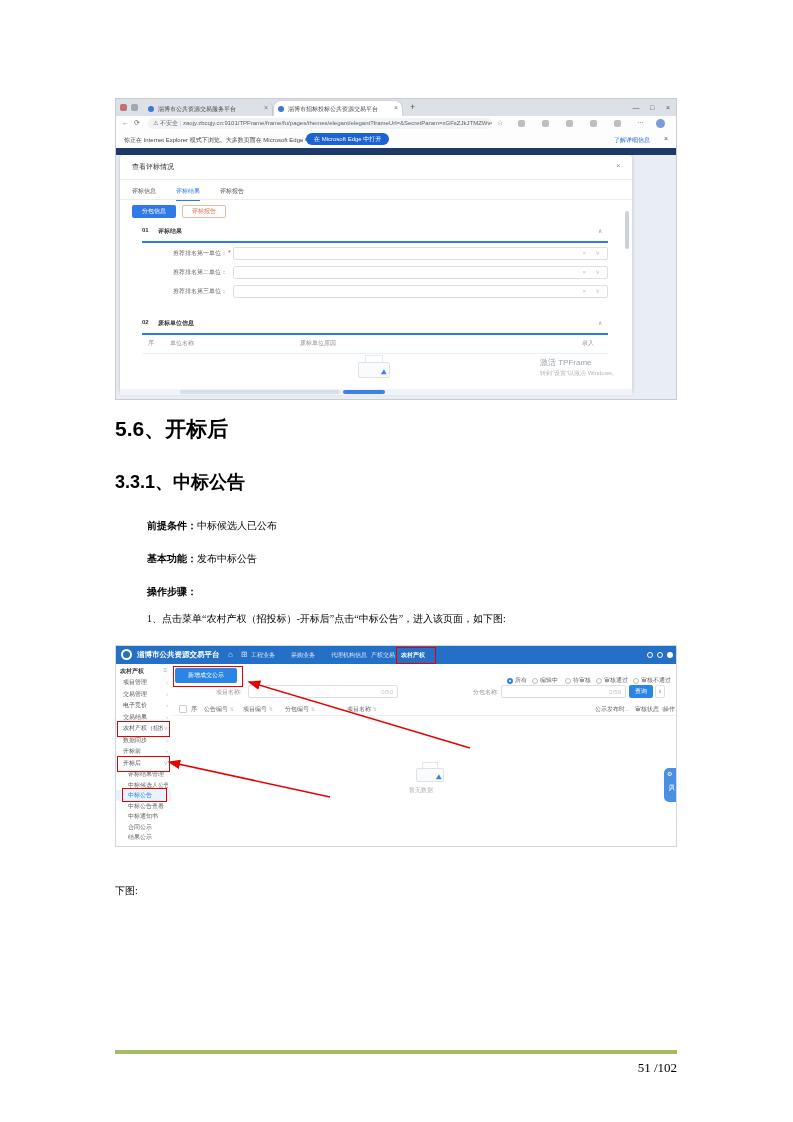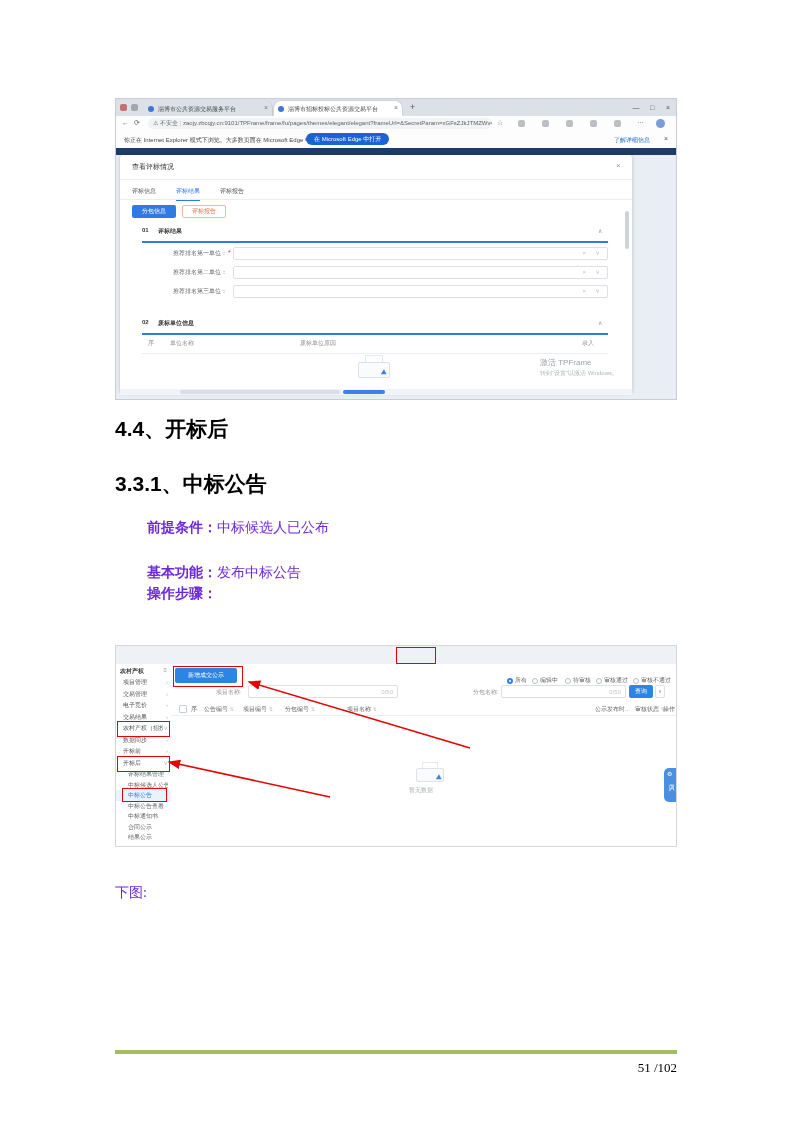--- a/index.html
+++ b/index.html
@@ -69,23 +69,23 @@
   .slabel{font-size:6px;color:#999;top:3px;}
   .sinput{top:0;height:13px;border:1px solid #dcdfe6;border-radius:2px;box-sizing:border-box;background:#fff;}
   .cnt{position:absolute;right:4px;top:3px;font-size:6px;color:#c0c4cc;}
   .qbtn{top:0;width:24px;height:13px;line-height:13px;text-align:center;background:#2b85e4;color:#fff;font-size:6px;border-radius:2px;}
   .pth{font-size:6px;color:#666;top:3px;white-space:nowrap;}
   .sorti{color:#c0c4cc;font-size:5px;}
   .rbox{border:1px solid #e60000;z-index:4;}
   .ribbon{left:548px;top:122px;width:12px;height:34px;background:#4a90e2;border-radius:5px 0 0 5px;z-index:3;}
   
   .h1{left:115px;top:415px;font-size:21px;font-weight:bold;font-family:"Liberation Sans",sans-serif;}
-  .h2{left:115px;top:470px;font-size:21px;font-weight:bold;font-family:"Liberation Sans",sans-serif;}
+  .h2{left:115px;top:470px;font-size:18px;font-weight:bold;font-family:"Liberation Sans",sans-serif;}
   .blabel{font-weight:bold;font-family:"Liberation Sans",sans-serif;}
-  .para{font-size:14px;color:#6d28d9;}
+  .para{font-size:10px;color:#000000;}
   .footline{left:115px;top:1050px;width:562px;height:4px;background:#a4bd63;}
   .pageno{left:560px;top:1060px;width:117px;text-align:right;font-size:13px;}
 </style>
 </head>
 <body>
 
 <div class="page">
 
   <div class="abs shot1">
     <div class="abs tabstrip">
@@ -190,31 +190,46 @@
         <span class="abs wm2" style="left:420px;top:214px;">转到“设置”以激活 Windows。</span>
         <div class="abs" style="left:505px;top:56px;width:4px;height:38px;background:#cdd2d8;border-radius:2px;"></div>
       </div>
       <div class="abs" style="left:4px;top:241px;width:512px;height:6px;background:#f0f3f8;">
         <div class="abs" style="left:60px;top:1px;width:160px;height:4px;background:#d9dfe8;border-radius:2px;"></div>
         <div class="abs" style="left:223px;top:1px;width:42px;height:4px;background:#3e7fe8;border-radius:2px;"></div>
       </div>
     </div>
   </div>
 
-  <div class="abs h1">4.4、开标后</div>
+  <div class="abs h1">5.6、开标后</div>
   <div class="abs h2">3.3.1、中标公告</div>
   <div class="abs para" style="left:147px;top:519px;">
     <span class="blabel">前提条件：</span><span>中标候选人已公布</span>
   </div>
-  <div class="abs para" style="left:147px;top:564px;">
+  <div class="abs para" style="left:147px;top:552px;">
     <span class="blabel">基本功能：</span><span>发布中标公告</span>
   </div>
   <div class="abs para blabel" style="left:147px;top:585px;">操作步骤：</div>
+  <div class="abs para" style="left:147px;top:612px;width:530px;">1、点击菜单“农村产权（招投标）-开标后”点击“中标公告”，进入该页面，如下图:</div>
 
   <div class="abs shot2">
+    <div class="abs phead">
+      <span class="abs" style="left:5px;top:3px;width:11px;height:11px;border:2px solid #fff;border-radius:50%;box-sizing:border-box;"></span>
+      <span class="abs" style="left:21px;top:4px;font-size:7.5px;font-weight:bold;color:#fff;white-space:nowrap;">淄博市公共资源交易平台</span>
+      <span class="abs" style="left:112px;top:4px;font-size:8px;color:#cfe0f4;">⌂</span>
+      <span class="abs" style="left:125px;top:4px;font-size:8px;color:#cfe0f4;">⊞</span>
+      <span class="abs pnav" style="left:135px;">工程业务</span>
+      <span class="abs pnav" style="left:175px;">采购业务</span>
+      <span class="abs pnav" style="left:215px;">代理机构信息</span>
+      <span class="abs pnav" style="left:255px;">产权交易</span>
+      <span class="abs pnav" style="left:285px;color:#fff;font-weight:bold;">农村产权</span>
+      <span class="abs" style="left:531px;top:6px;width:6px;height:6px;border:1px solid #fff;border-radius:50%;box-sizing:border-box;"></span>
+      <span class="abs" style="left:541px;top:6px;width:6px;height:6px;border:1px solid #fff;border-radius:50%;box-sizing:border-box;"></span>
+      <span class="abs" style="left:551px;top:6px;width:6px;height:6px;background:#fff;border-radius:50%;"></span>
+    </div>
 
     <div class="abs sidebar">
       <span class="abs" style="left:4px;top:3px;font-size:6px;color:#333;font-weight:bold;">农村产权</span>
       <span class="abs" style="right:4px;top:3px;font-size:6px;color:#999;">≡</span>
       <div class="abs si" style="top:13px;">
           <span class="lb">项目管理</span>
           <span class="ch">›</span>
         </div>
       <div class="abs si" style="top:24.5px;">
           <span class="lb">交易管理</span>

